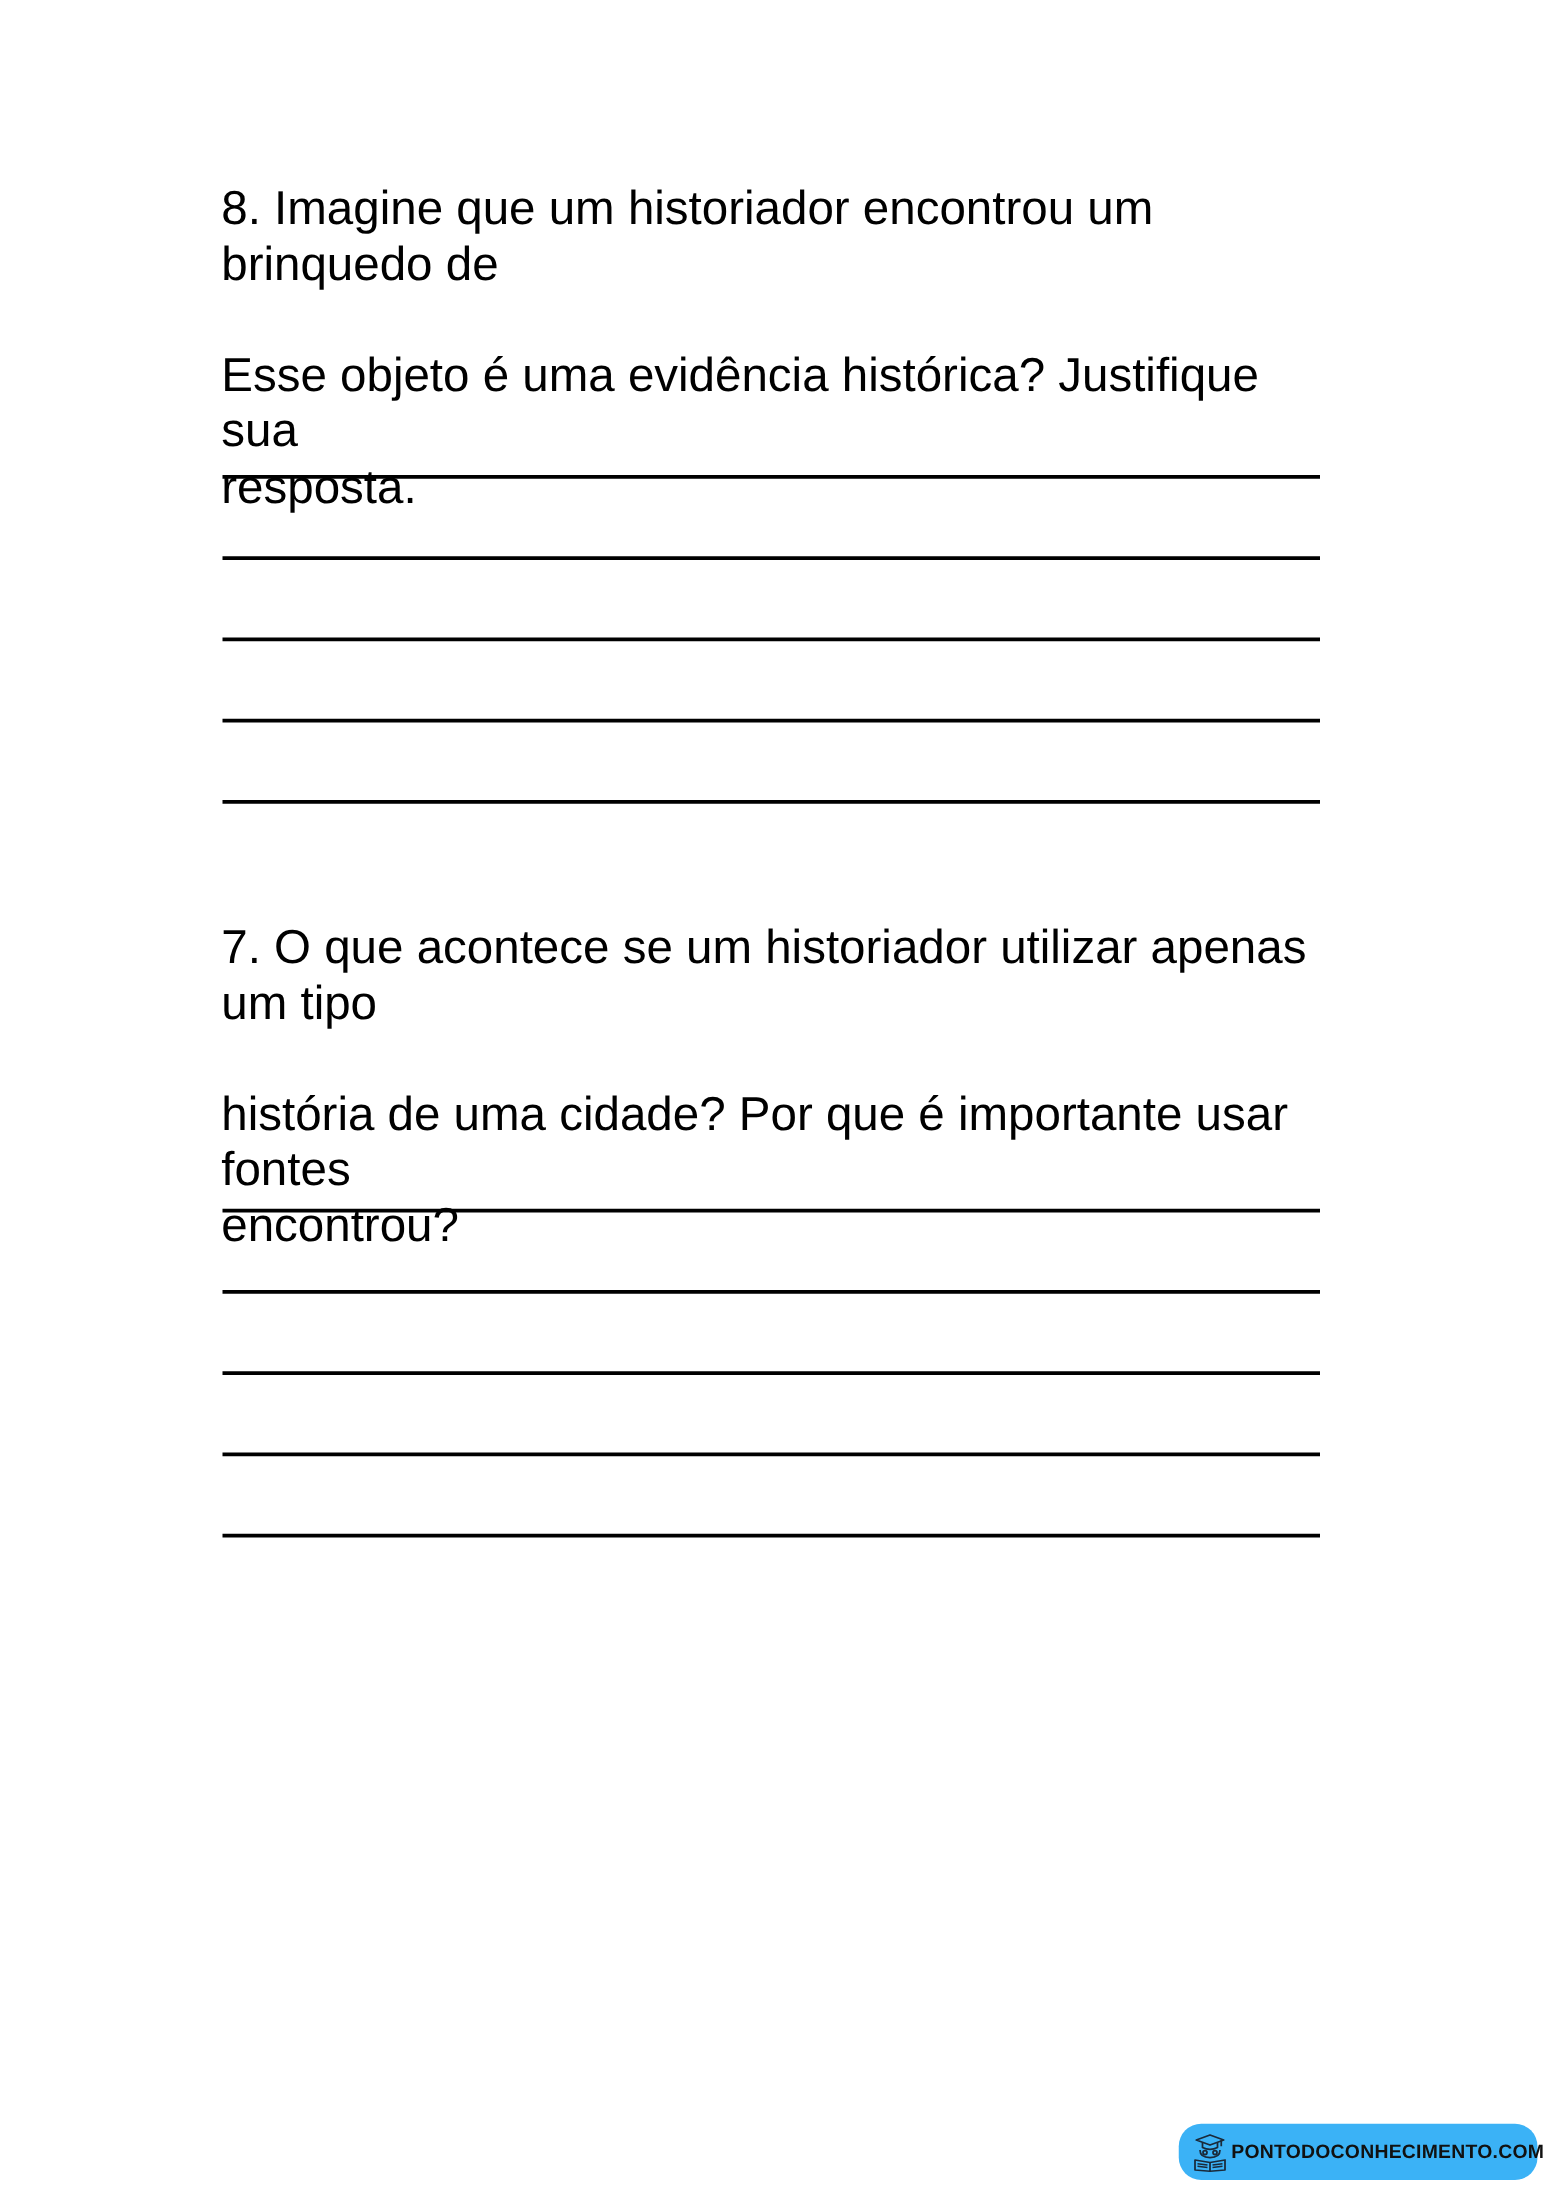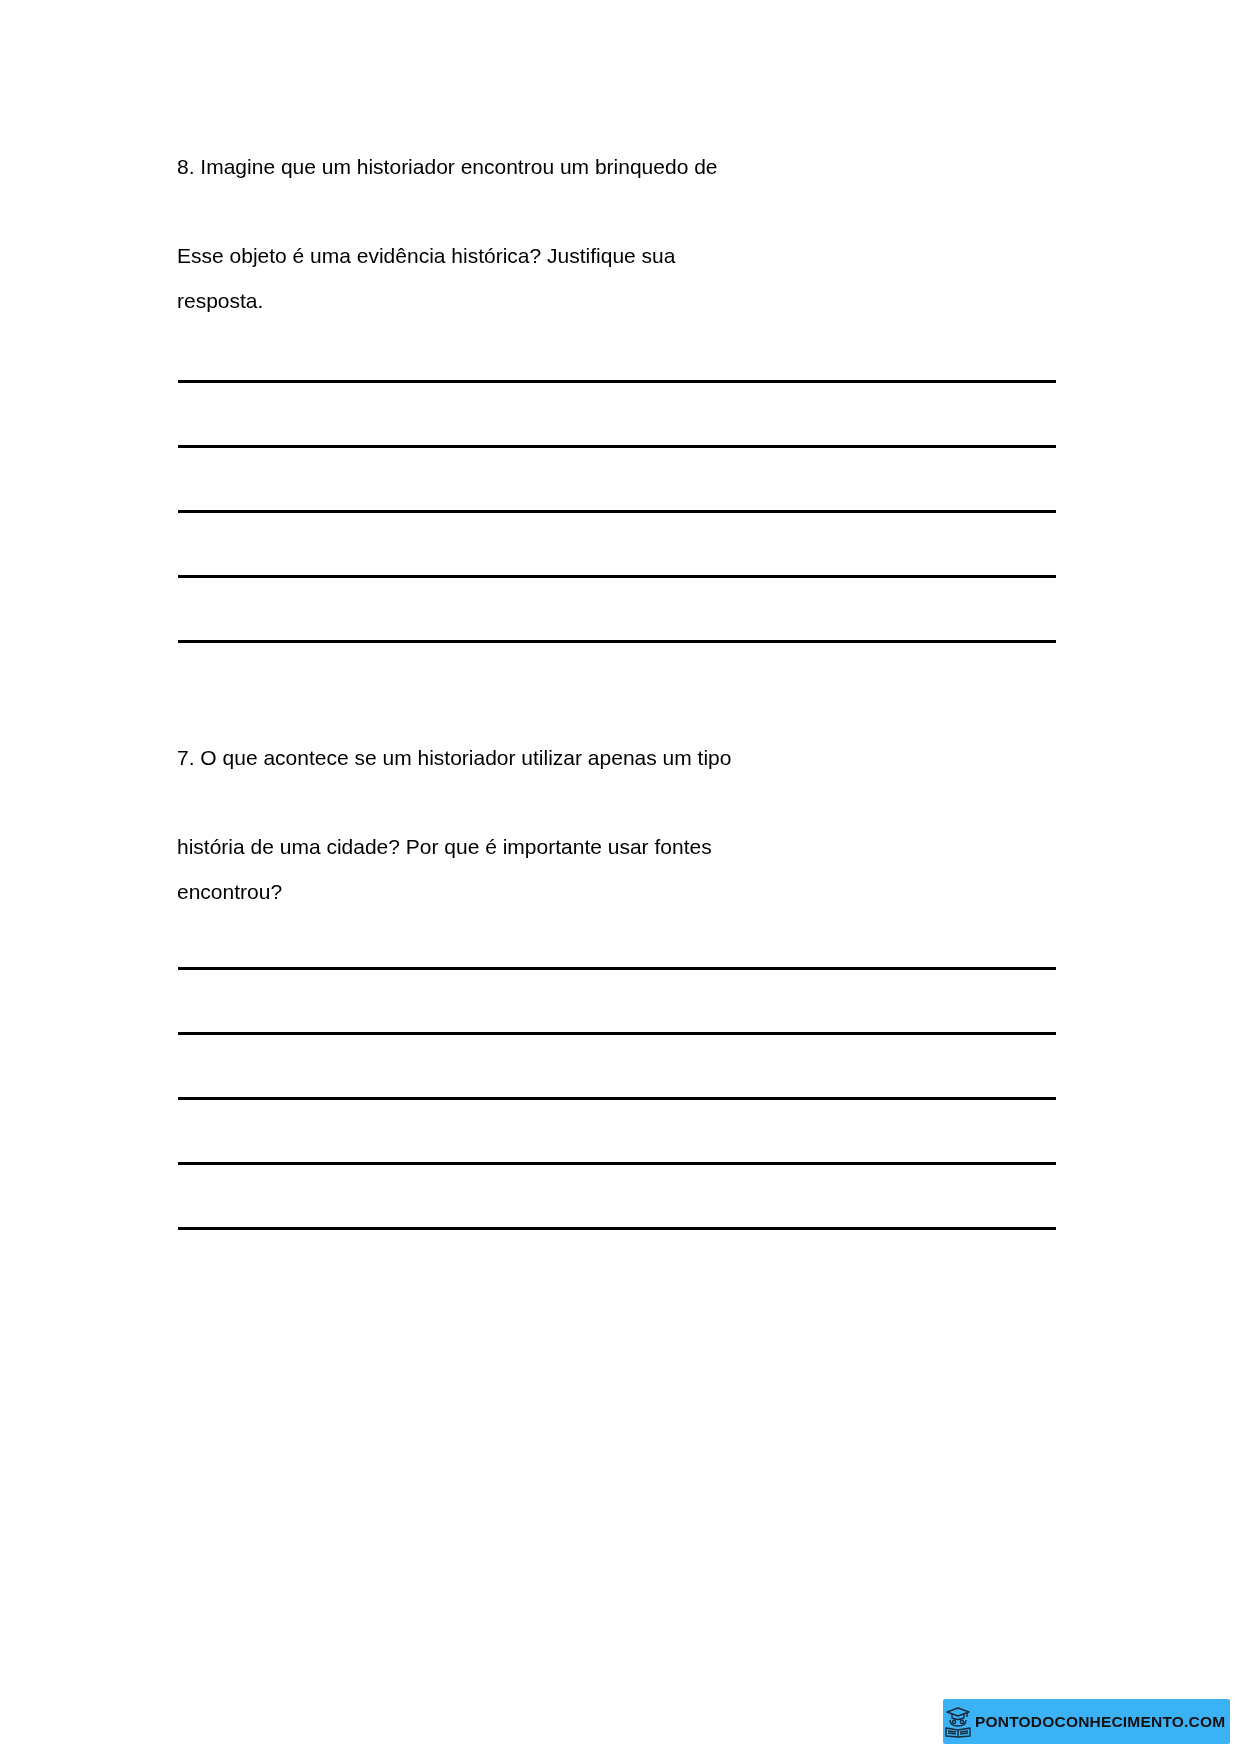--- a/index.html
+++ b/index.html
@@ -1,21 +1,21 @@
 <!DOCTYPE html>
 <html><head>
 <meta charset="utf-8">
 <style>
   html, body { margin:0; padding:0; background:#ffffff; }
   body { width:1241px; height:1755px; position:relative; overflow:hidden; font-family:"Liberation Sans", sans-serif; color:#000; }
-  .question { position:absolute; left:177px; width:900px; font-size:21px; line-height:44.5px; margin:0; font-weight:normal; }
+  .question { position:absolute; left:177px; width:900px; font-size:38px; line-height:44.5px; margin:0; font-weight:normal; }
   .q8 { top:145px; }
   .q9 { top:736px; }
   .answer-line { position:absolute; left:178px; width:878px; height:3px; background:#000; }
-  .badge { position:absolute; left:943px; top:1699px; width:287px; height:45px; background:#3BB2F6; border-radius:2px; display:flex; align-items:center; box-sizing:border-box; }
+  .badge { position:absolute; left:943px; top:1699px; width:287px; height:45px; background:#3BB2F6; border-radius:18px; display:flex; align-items:center; padding-left:10px; box-sizing:border-box; }
   .badge-icon { width:30px; height:32px; display:inline-block; }
   .badge-text { font-family:"Liberation Sans", sans-serif; font-size:15.5px; font-weight:bold; color:#111; margin-left:2px; letter-spacing:0.2px; }
 </style>
 </head>
 <body>
 
 <div>
 
   <p class="question q8">
     <span>8. Imagine que um historiador encontrou um brinquedo de</span><br>

